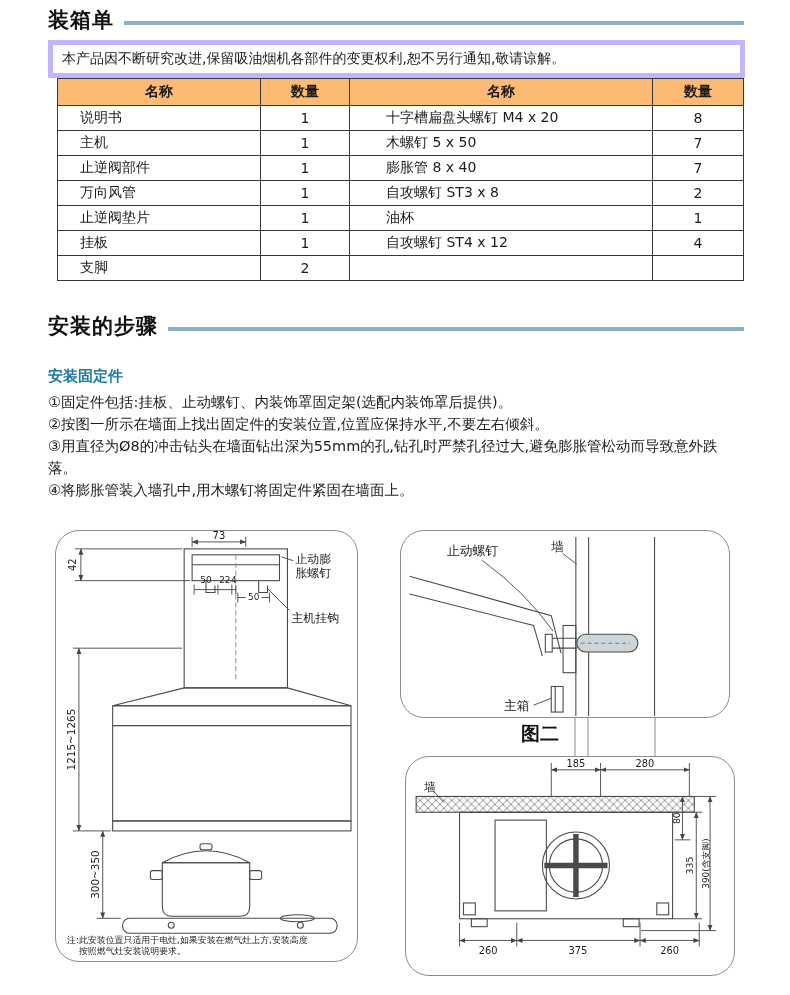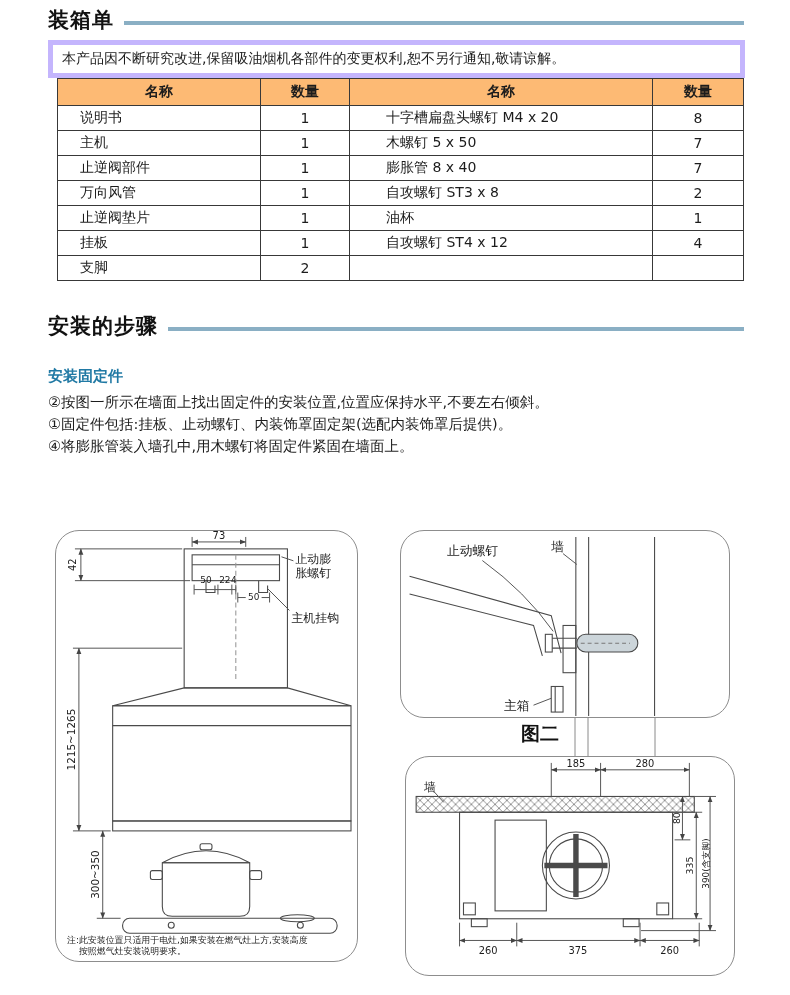--- a/index.html
+++ b/index.html
@@ -99,22 +99,23 @@
   </table>
 
   <div class="title-row" id="title-row-2">
     <span class="sec-title">安装的步骤</span>
     <span class="dbl-line"></span>
   </div>
 
   <div class="subsection">安装固定件</div>
 
   <div class="steps">
+    <div>①固定件包括:挂板、止动螺钉、内装饰罩固定架(选配内装饰罩后提供)。</div>
     <div>②按图一所示在墙面上找出固定件的安装位置,位置应保持水平,不要左右倾斜。</div>
-    <div>①固定件包括:挂板、止动螺钉、内装饰罩固定架(选配内装饰罩后提供)。</div>
+    <div>③用直径为Ø8的冲击钻头在墙面钻出深为55mm的孔,钻孔时严禁孔径过大,避免膨胀管松动而导致意外跌落。</div>
     <div>④将膨胀管装入墙孔中,用木螺钉将固定件紧固在墙面上。</div>
   </div>
 
   <div class="panel" id="fig1-panel">
     <svg viewBox="0 0 303 432" width="303" height="429">
       <defs>
         <marker id="ar1" viewBox="0 0 10 10" refX="9" refY="5" markerWidth="6.5" markerHeight="6.5" orient="auto-start-reverse">
           <path d="M0,1.2 L9.5,5 L0,8.8 Z" fill="#444"></path>
         </marker>
       </defs>

